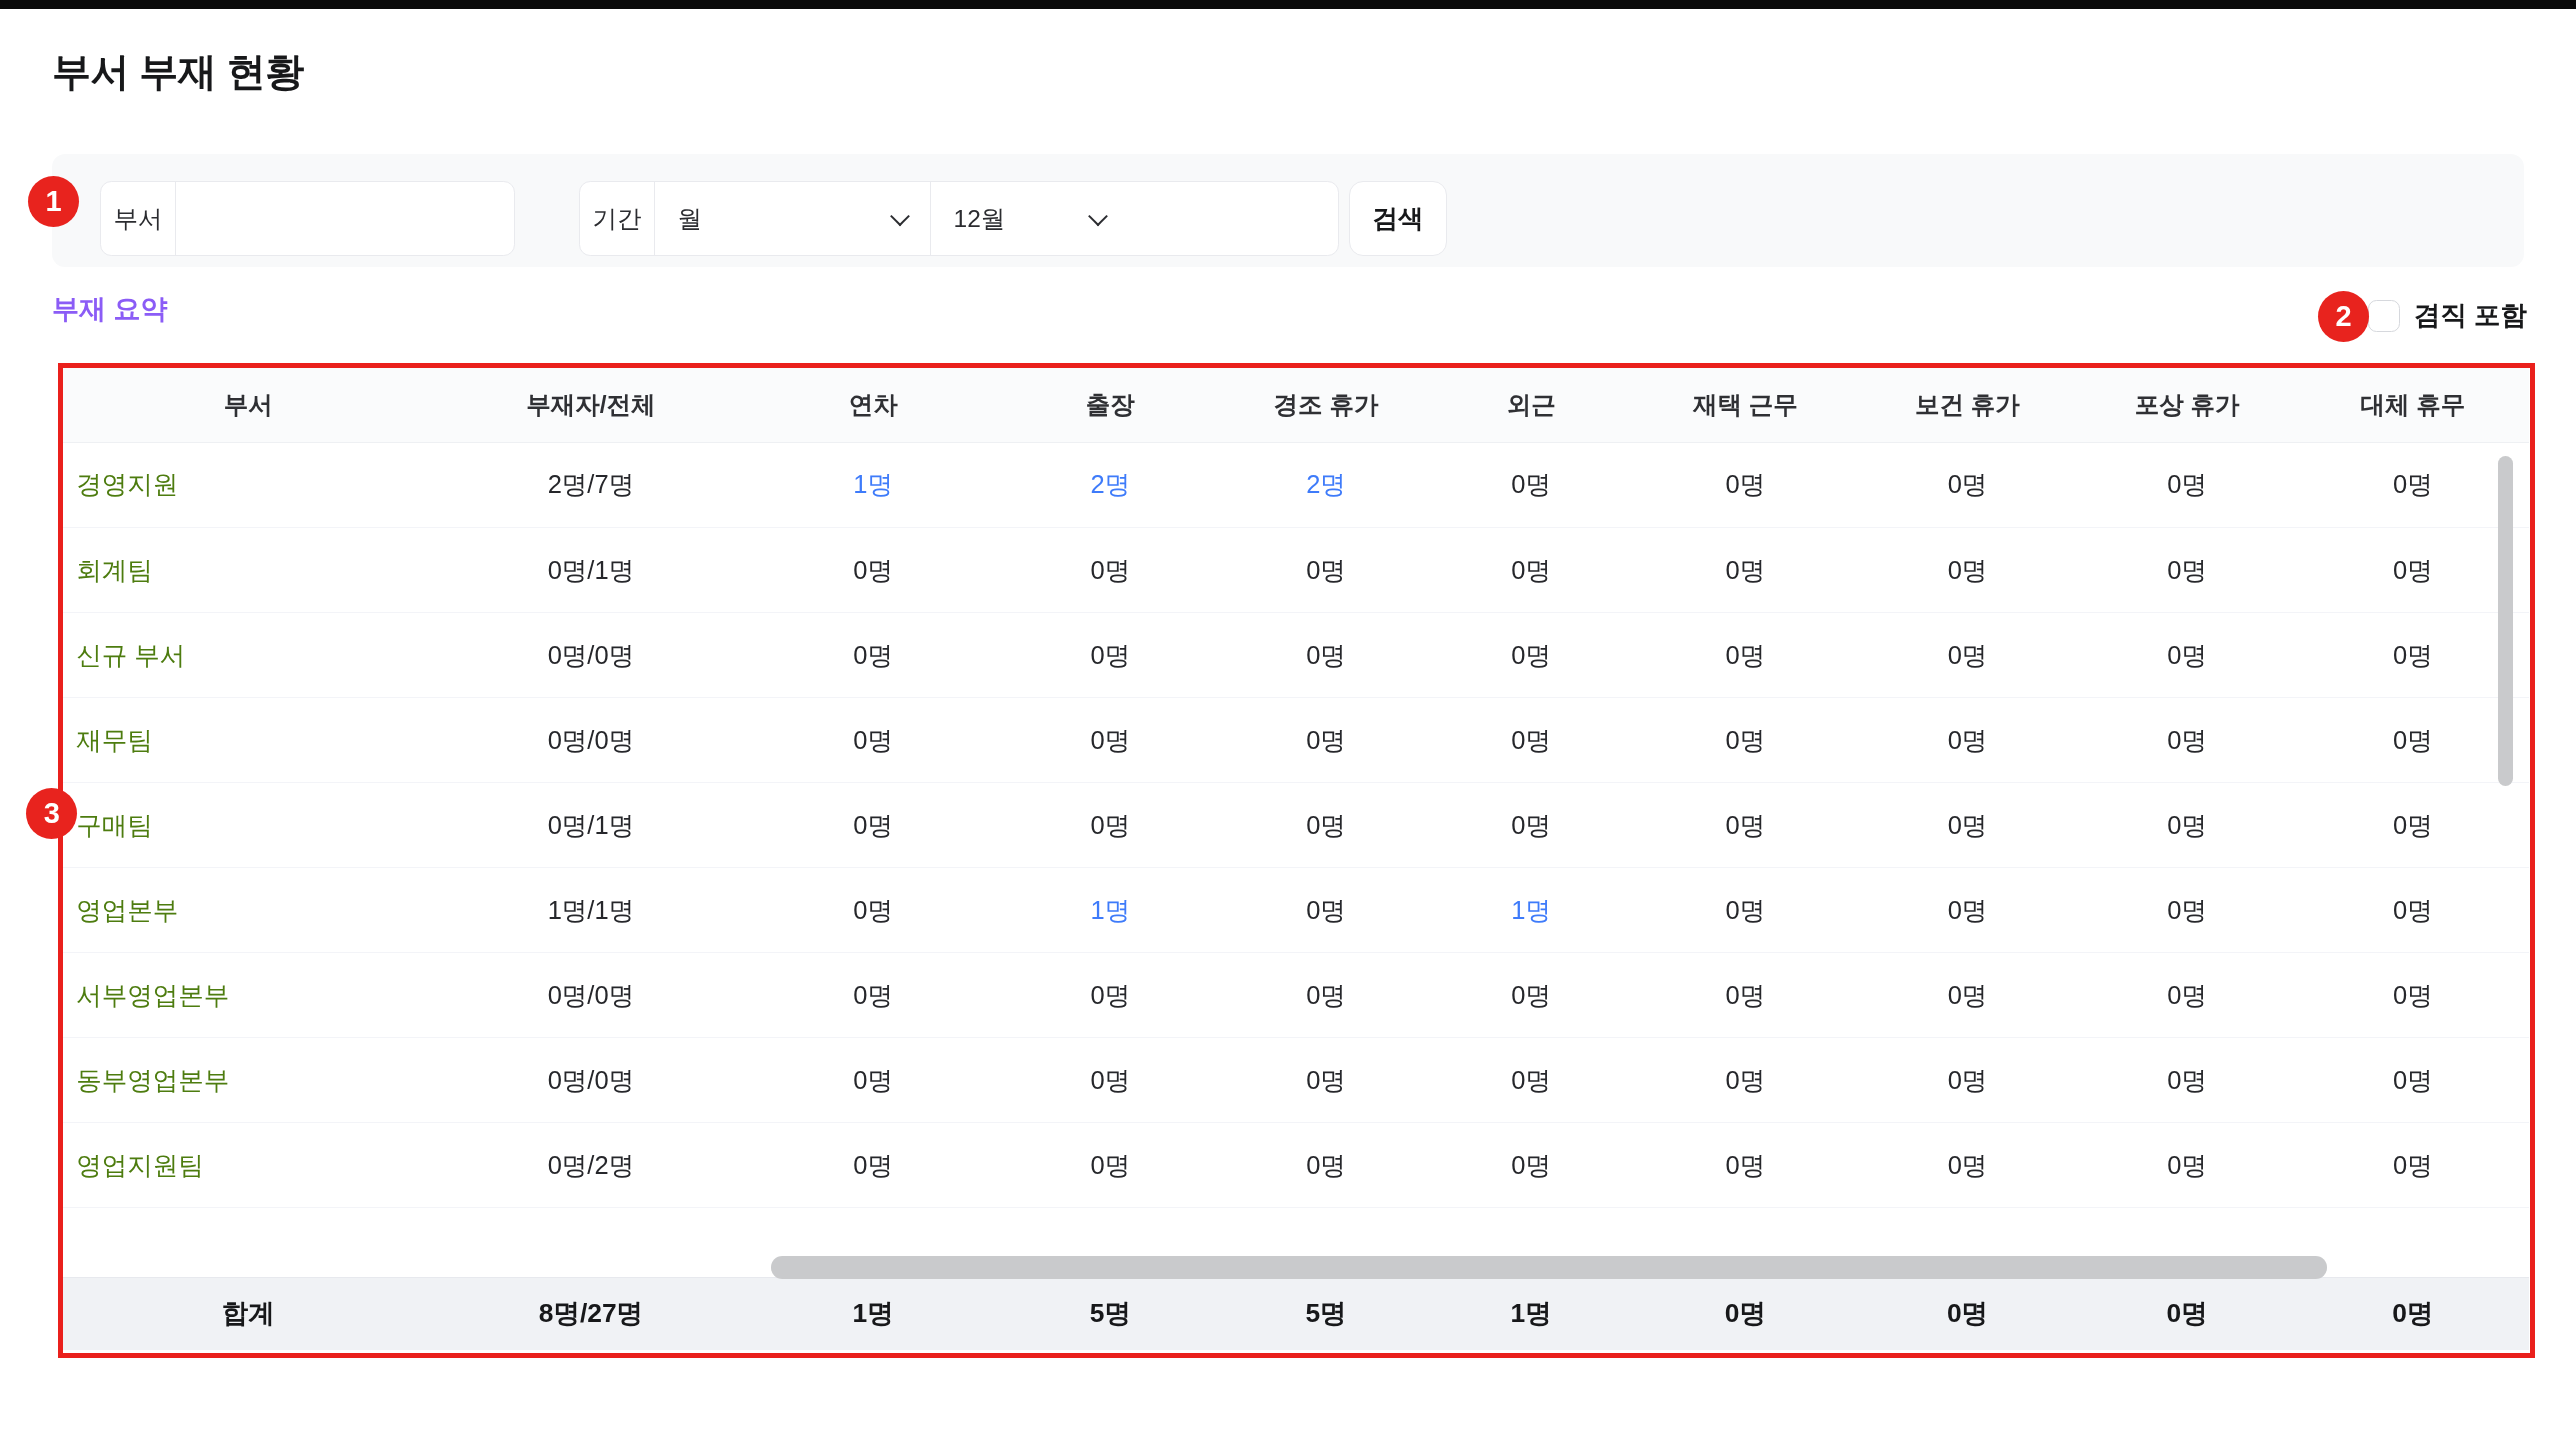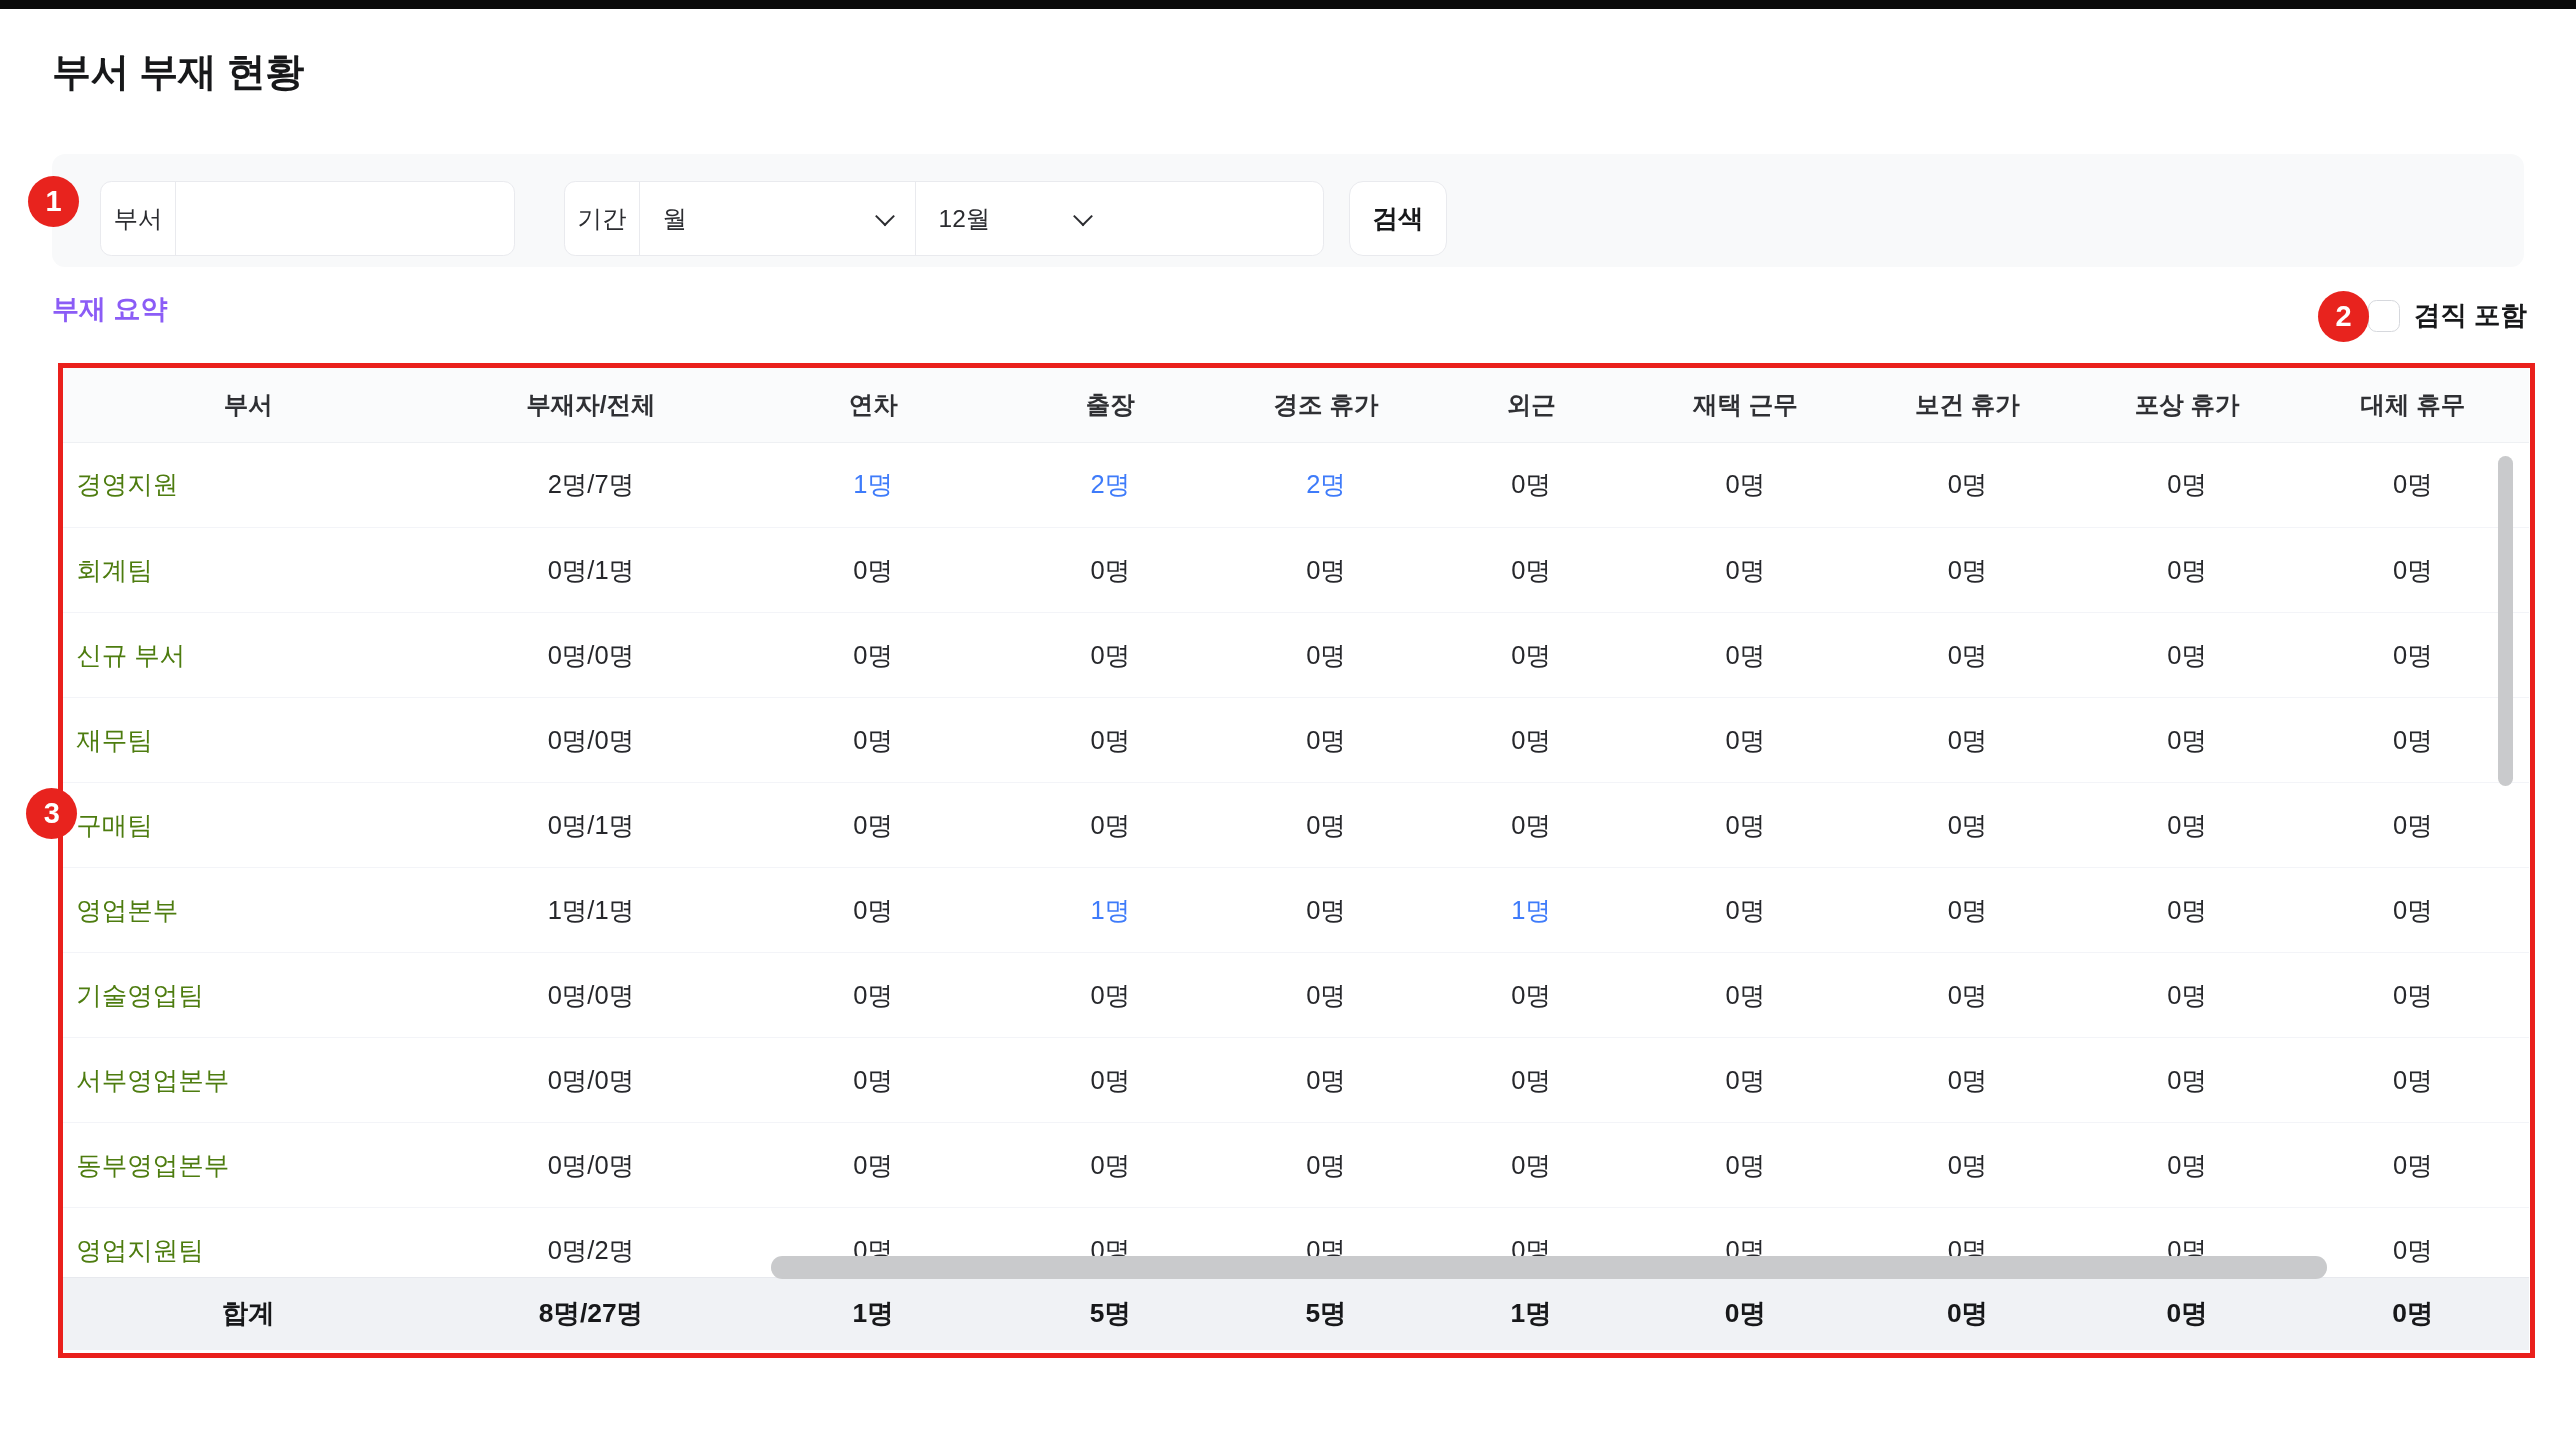--- a/index.html
+++ b/index.html
@@ -10,21 +10,21 @@
   .top-bar { position:absolute; left:0; top:0; width:2576px; height:8.5px; background:#0a0a0a; }
 
   .page-title { position:absolute; left:52px; top:45px; font-size:39px; font-weight:700; color:#17181a; letter-spacing:-0.5px; }
 
   
   .filter-panel { position:absolute; left:52px; top:154px; width:2472px; height:113px;
                   background:#f8f9fa; border-radius:13.2px; }
   .select-group { position:absolute; top:27px; height:75px; display:flex; align-items:stretch;
                   background:#fff; border:1.9px solid #e9eaee; border-radius:11.3px; overflow:hidden; }
   .grp-dept { left:48px; width:415px; }
-  .grp-period { left:512px; width:760px; }
+  .grp-period { left:527px; width:760px; }
   .group-label { display:flex; align-items:center; justify-content:center; width:75px;
                  font-size:24.5px; color:#2b2c30; border-right:1.9px solid #e9eaee; flex:0 0 auto; }
   .select { display:flex; align-items:center; justify-content:space-between; padding:0 22.6px;
             cursor:pointer; flex:0 0 auto; }
   .select + .select { border-left:1.9px solid #e9eaee; }
   .select-value { font-size:24.5px; color:#2b2c30; }
   .chev { width:14px; height:14px; border-right:2.8px solid #2b2c30; border-bottom:2.8px solid #2b2c30;
           transform:rotate(45deg) translate(-1.9px,-1.9px); flex:0 0 auto; }
   .w-358 { width:338px; } .w-292 { width:275px; } .w-224 { width:211px; } .w-210 { width:198px; }
   .search-btn { position:absolute; left:1297px; top:27px; width:98px; height:75px;
@@ -203,32 +203,20 @@
               <td>0명</td>
               <td class="blue">1명</td>
               <td>0명</td>
               <td class="blue">1명</td>
               <td>0명</td>
               <td>0명</td>
               <td>0명</td>
               <td>0명</td>
             </tr>
             <tr>
-              <td class="dept"><a>기술영업팀</a></td>
-              <td>0명/0명</td>
-              <td>0명</td>
-              <td>0명</td>
-              <td>0명</td>
-              <td>0명</td>
-              <td>0명</td>
-              <td>0명</td>
-              <td>0명</td>
-              <td>0명</td>
-            </tr>
-            <tr>
               <td class="dept"><a>서부영업본부</a></td>
               <td>0명/0명</td>
               <td>0명</td>
               <td>0명</td>
               <td>0명</td>
               <td>0명</td>
               <td>0명</td>
               <td>0명</td>
               <td>0명</td>
               <td>0명</td>

